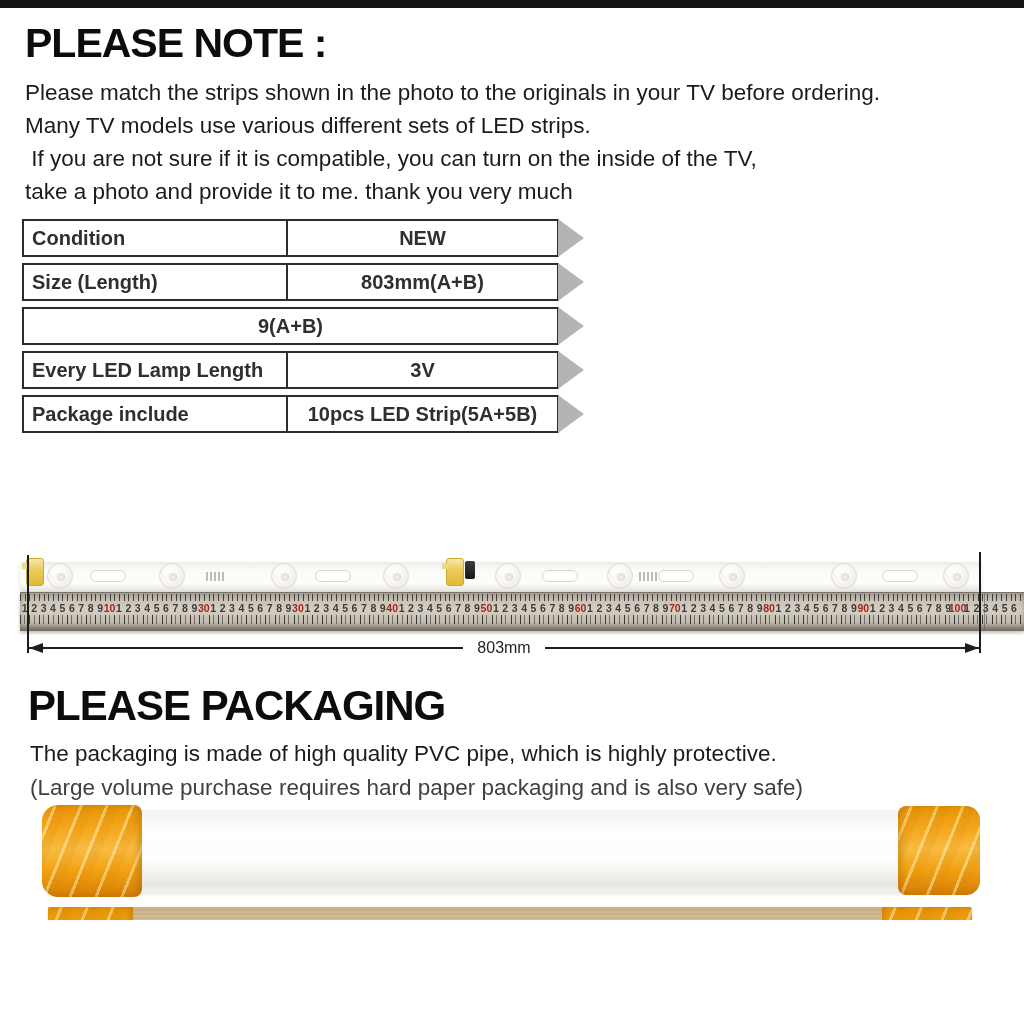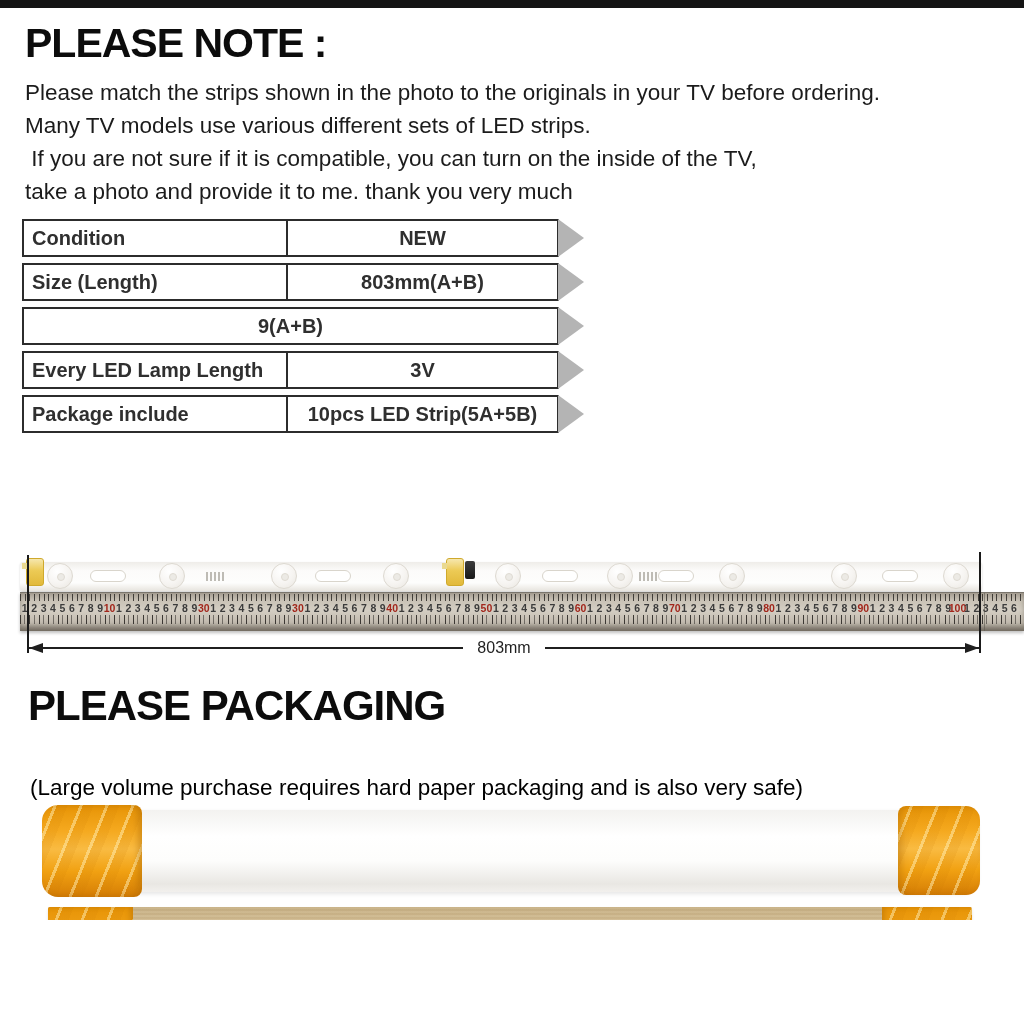--- a/index.html
+++ b/index.html
@@ -69,21 +69,21 @@
   .dim-arrow{position:absolute;left:29px;top:100px;width:950px;height:16px;display:flex;align-items:center;}
   .dimline{height:2px;background:#1f1f1f;flex:1;}
   .dim-label{font-size:16px;color:#1f1f1f;padding:0 14px;}
   .ah{position:absolute;width:0;height:0;top:3px;}
   .ah.left{left:0;border-top:5px solid transparent;border-bottom:5px solid transparent;border-right:14px solid #1f1f1f;}
   .ah.right{right:0;border-top:5px solid transparent;border-bottom:5px solid transparent;border-left:14px solid #1f1f1f;}
 
   
   .pack-h{position:absolute;top:682px;left:28px;margin:0;font-size:42px;font-weight:700;color:#0c0c0c;letter-spacing:-1px;}
   .pack-p1{position:absolute;top:741px;left:30px;margin:0;font-size:22.5px;color:#1b1b1b;}
-  .pack-p2{position:absolute;top:775px;left:30px;margin:0;font-size:22.5px;color:#000000;}
+  .pack-p2{position:absolute;top:775px;left:30px;margin:0;font-size:22.5px;color:#404040;}
 
   .tube{position:absolute;top:810px;left:45px;width:933px;height:82px;border-radius:16px;
         background:linear-gradient(180deg,#f3f2f0,#ffffff 32%,#fdfdfc 62%,#e9e7e3 90%,#f2f0ed);
         box-shadow:0 2px 4px rgba(0,0,0,.10);}
   .tape{position:absolute;box-sizing:border-box;
         background:
           repeating-linear-gradient(112deg,rgba(255,240,190,0) 0 11px,rgba(255,238,180,.5) 11px 14px,rgba(200,120,0,.12) 14px 24px),
           linear-gradient(180deg,#e79406,var(--tape-color,#f5a91f) 28%,#f9bb42 48%,#f1a112 72%,#d57d05);}
   .tube .tape.l{left:-3px;top:-5px;width:100px;height:92px;border-radius:16px 8px 8px 16px;
         box-shadow:inset -4px 0 6px rgba(150,85,0,.35);}
@@ -282,20 +282,21 @@
     <div class="dim-arrow">
       <span class="ah left"></span>
       <span class="dimline"></span>
       <span class="dim-label">803mm</span>
       <span class="dimline"></span>
       <span class="ah right"></span>
     </div>
   </figure>
 
   <h2 class="pack-h">PLEASE PACKAGING</h2>
+  <p class="pack-p1">The packaging is made of high quality PVC pipe, which is highly protective.</p>
   <p class="pack-p2">(Large volume purchase requires hard paper packaging and is also very safe)</p>
 
   <div class="tube" style="--tape-color: #f5a91f;">
     <div class="tape l"></div>
     <div class="tape r"></div>
   </div>
 
   <div class="kraft" style="--tape-color: #f0a117;">
     <div class="tape l"></div>
     <div class="tape r"></div>

